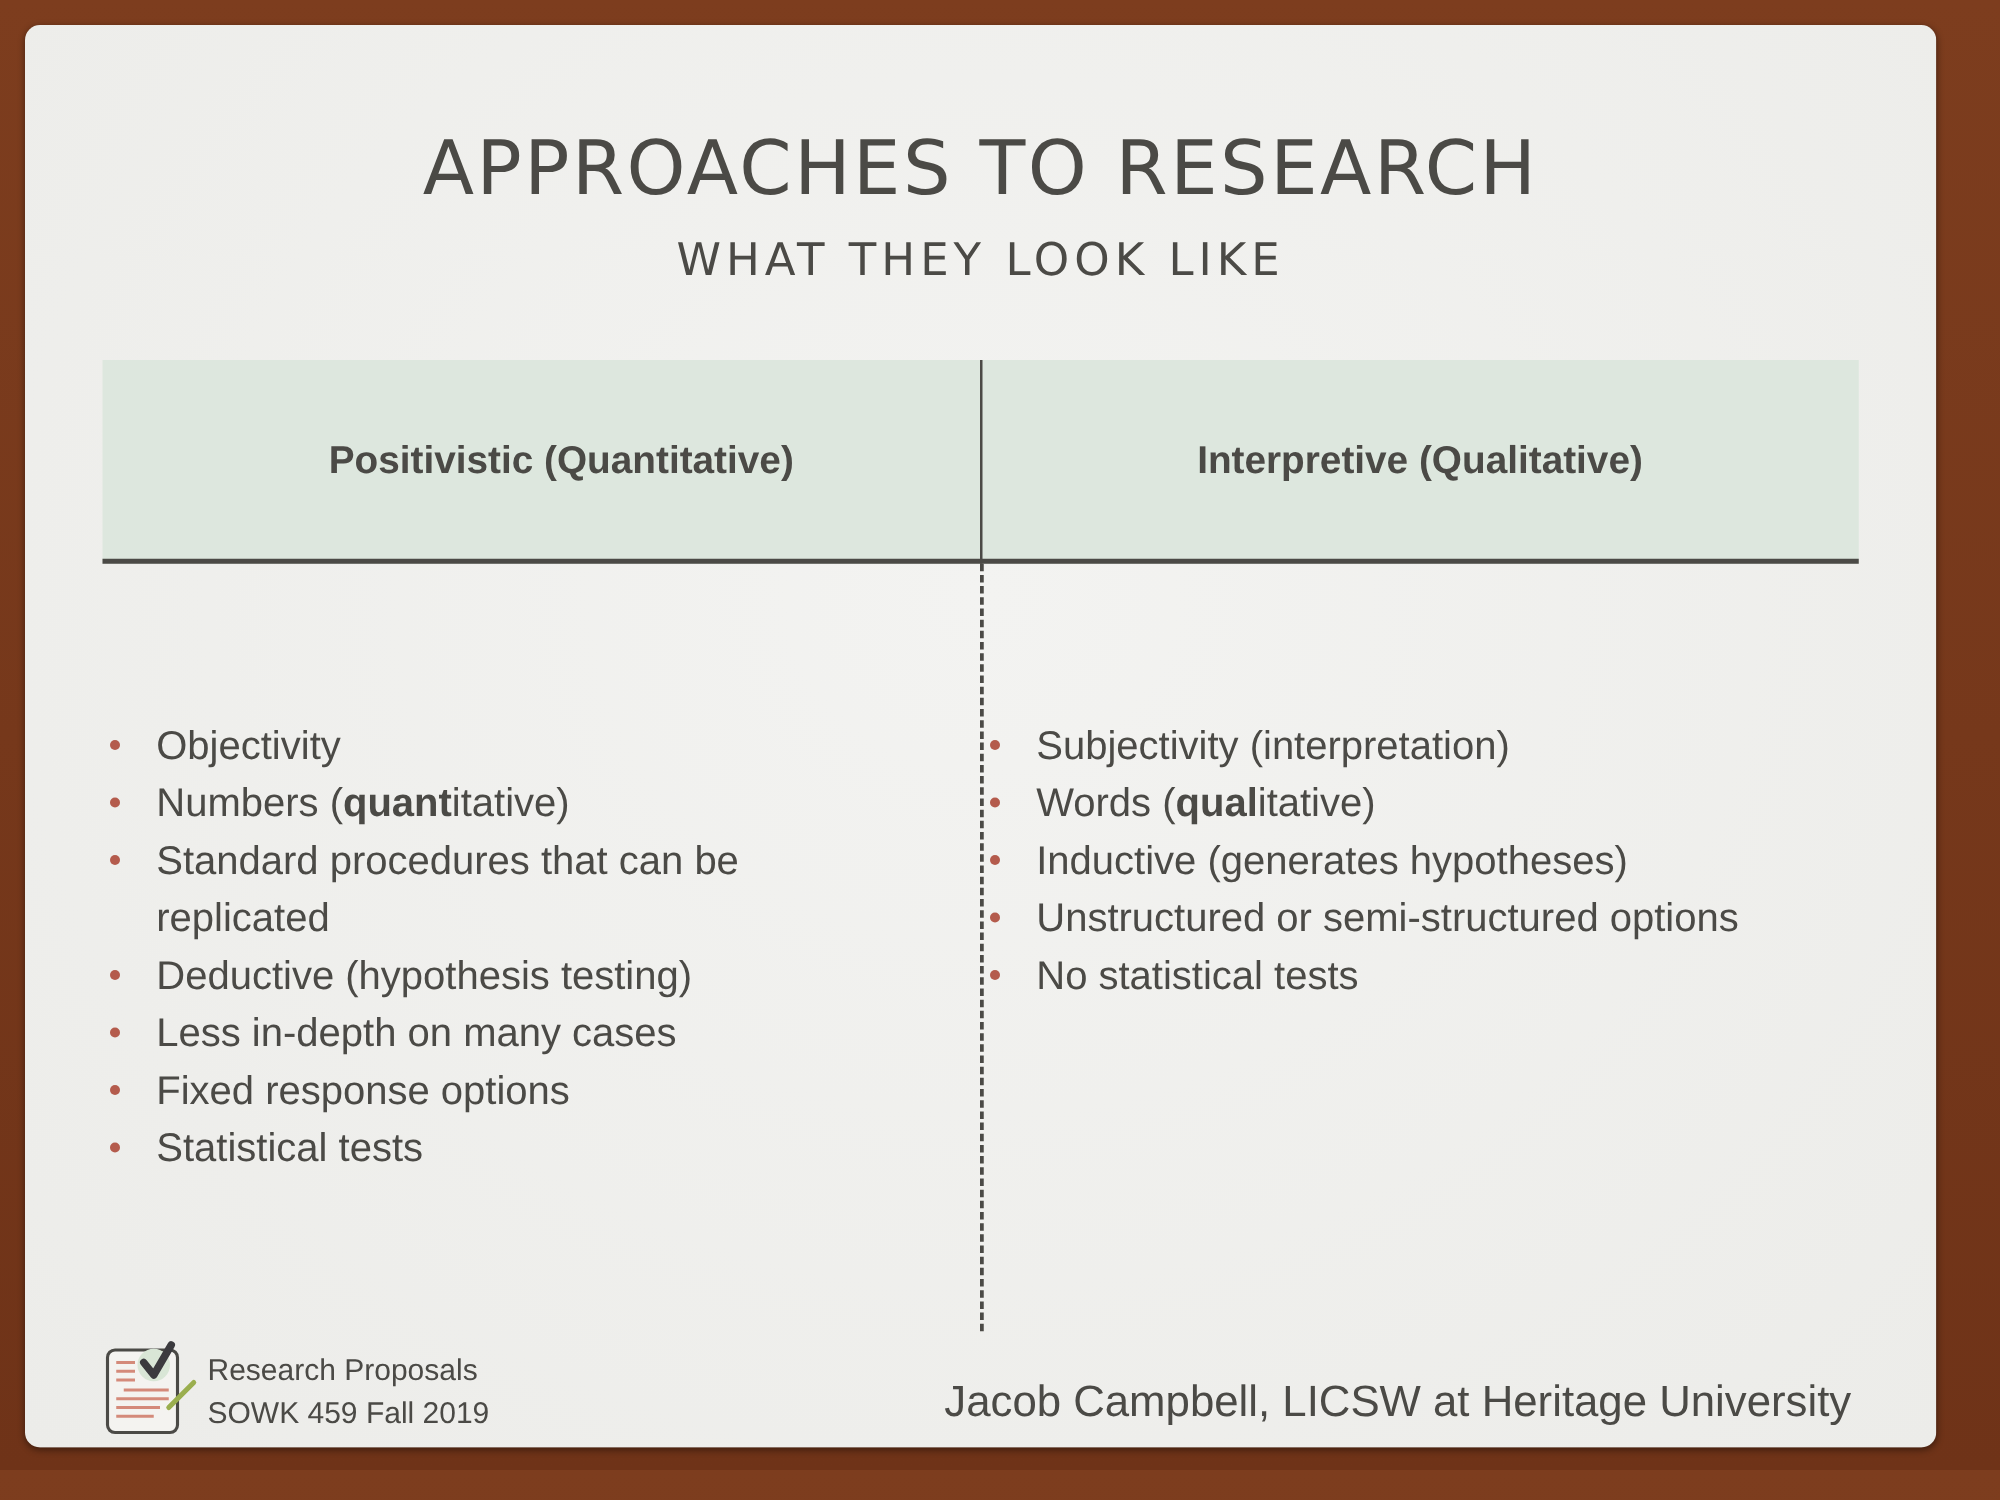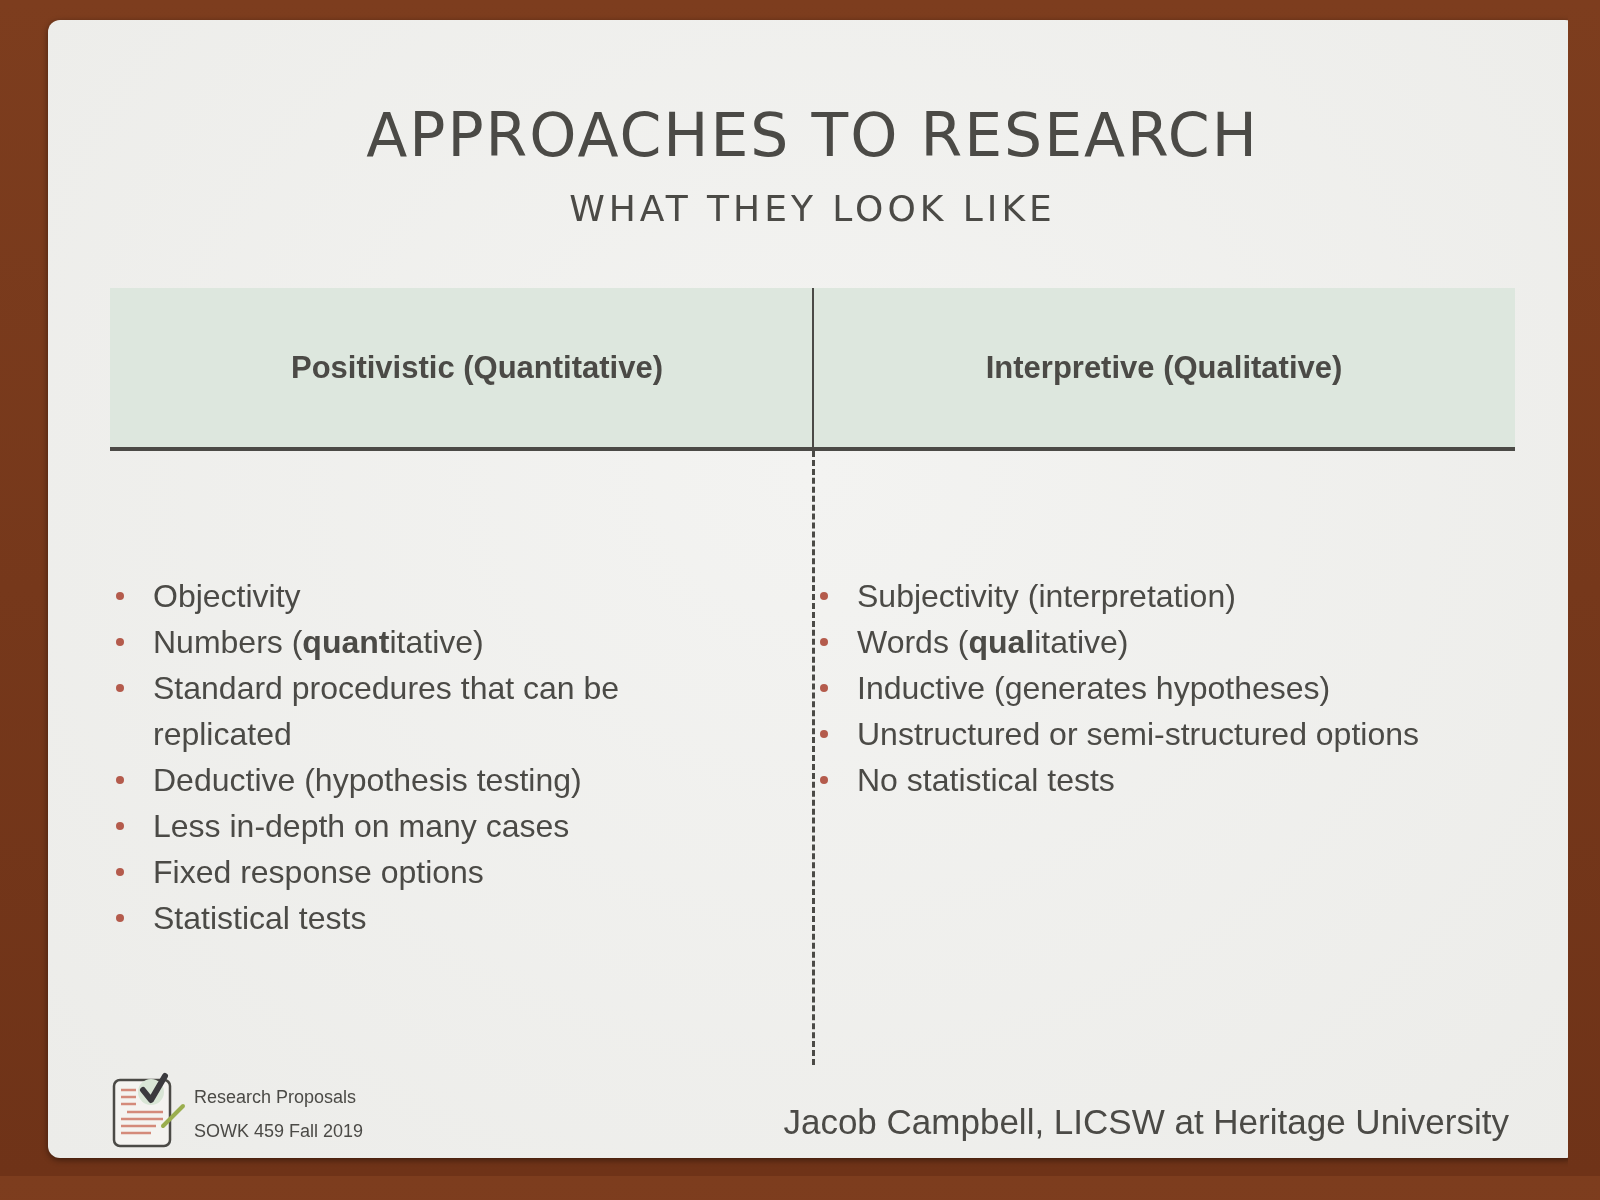--- a/index.html
+++ b/index.html
@@ -9,21 +9,20 @@
     background-image: linear-gradient(180deg, #7d3d1e 0%, #6f3318 100%);
     position: relative; overflow: hidden;
     font-family: "Liberation Sans", "DejaVu Sans", sans-serif;
   }
   .slide {
     position: absolute; left: 20px; top: 20px; width: 1529px; height: 1138px;
     background: #efefec;
     background-image: radial-gradient(ellipse at 50% 40%, #f3f3f1 0%, #ecece9 100%);
     border-radius: 12px;
     box-shadow: 0 2px 6px rgba(0,0,0,0.45);
-    margin-left: 28px;
   }
   .title {
     position: absolute; left: 0; right: 0; top: 80px;
     text-align: center; color: #4b4a46;
     font-family: "DejaVu Sans", sans-serif;
     font-size: 60px; letter-spacing: 2px; font-weight: normal;
   }
   .subtitle {
     position: absolute; left: 0; right: 0; top: 168px;
     text-align: center; color: #4b4a46;
@@ -58,21 +57,21 @@
   ul.col.right { left: 772px; width: 720px; }
   ul.col li { position: relative; padding-left: 37px; }
   ul.col li .bullet {
     position: absolute; left: 0; top: 19px; width: 8px; height: 8px;
     border-radius: 50%; background: #b45b4c;
   }
   ul.col li b { font-weight: bold; }
   .footer-icon { position: absolute; left: 63px; top: 1050px; width: 80px; height: 80px; }
   .footer-course {
     position: absolute; left: 146px; top: 1060px; color: #4b4a46;
-    font-size: 18px; line-height: 34px;
+    font-size: 24px; line-height: 34px;
   }
   .footer-author {
     position: absolute; right: 68px; top: 1082px; color: #4b4a46;
     font-size: 35px;
   }
 </style>
 </head>
 <body>
 
 <div class="slide">

